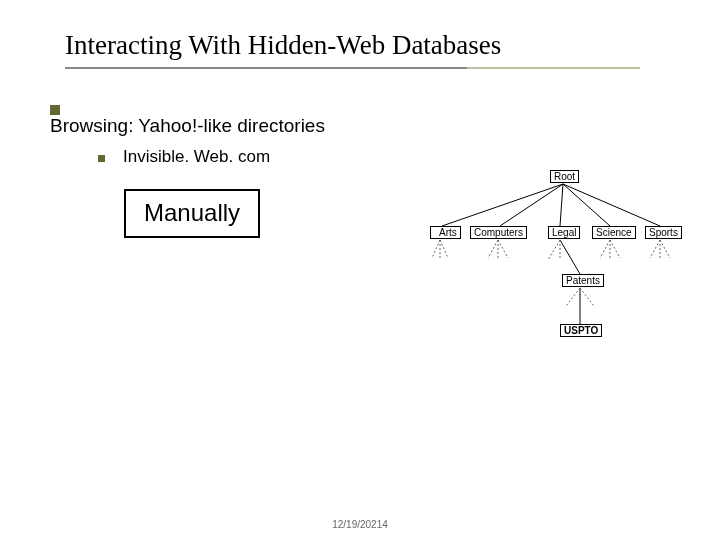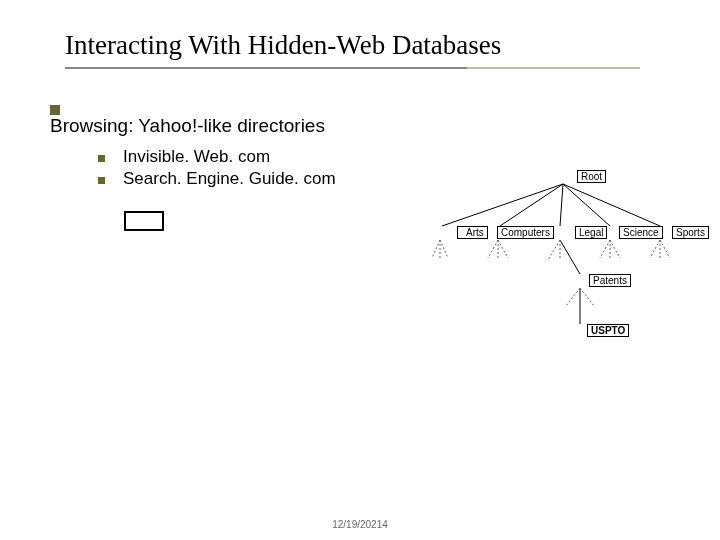--- a/index.html
+++ b/index.html
@@ -104,21 +104,21 @@
       display: flex;
       justify-content: center;
       padding: 0 24px;
       font-size: 10px;
       color: #666;
     }
     .footer-left { flex: 0 0 auto; }
     .footer-center { flex: 1 1 auto; text-align: center; }
     .footer-right { flex: 0 0 auto; }
     
-    .tnode { border: 1px solid #000; padding: 0px 3px; background:#fff; font-size:10px; display:inline-block;margin-left:27px; }
+    .tnode { border: 1px solid #000; padding: 0px 3px; background:#fff; font-size:10px; display:inline-block; }
     .troot { position:absolute; top:0; left:120px; }
     .trow1 { position:absolute; top:56px; width:250px; }
     .t-arts { position:absolute; left:0;padding-left:8px; }
     .t-comp { position:absolute; left:40px; }
     .t-legal{ position:absolute; left:118px; }
     .t-sci  { position:absolute; left:162px; }
     .t-sport{ position:absolute; left:215px; }
     .t-pat  { position:absolute; top:104px; left:132px; }
     .t-uspto{ position:absolute; top:154px; left:130px; font-weight:bold;}
     .tline { stroke:#000; stroke-width:1; }
@@ -135,27 +135,24 @@
   <div class="bullet-row">
     <div class="bullet-l1"></div>
     <div class="bullet-l1-text">Browsing: Yahoo!-like directories</div>
   </div>
 
   <div class="bullet-l2-wrap">
     <div class="bullet-l2-row">
       <div class="bullet-l2"></div>
       <div class="bullet-l2-text">Invisible. Web. com</div>
     </div>
-    <div class="bullet-l2-row">
-      <div class="bullet-l2"></div>
-      <div class="bullet-l2-text">Search. Engine. Guide. com</div>
-    </div>
   </div>
 
   <div class="boxed">
+    <div class="boxed-text">Manually</div>
   </div>
 
 
   
   <div class="tree">
     <svg class="tsvg" width="260" height="180">
 
       <line class="tline" x1="133" y1="14" x2="12" y2="56"></line>
       <line class="tline" x1="133" y1="14" x2="70" y2="56"></line>
       <line class="tline" x1="133" y1="14" x2="130" y2="56"></line>

